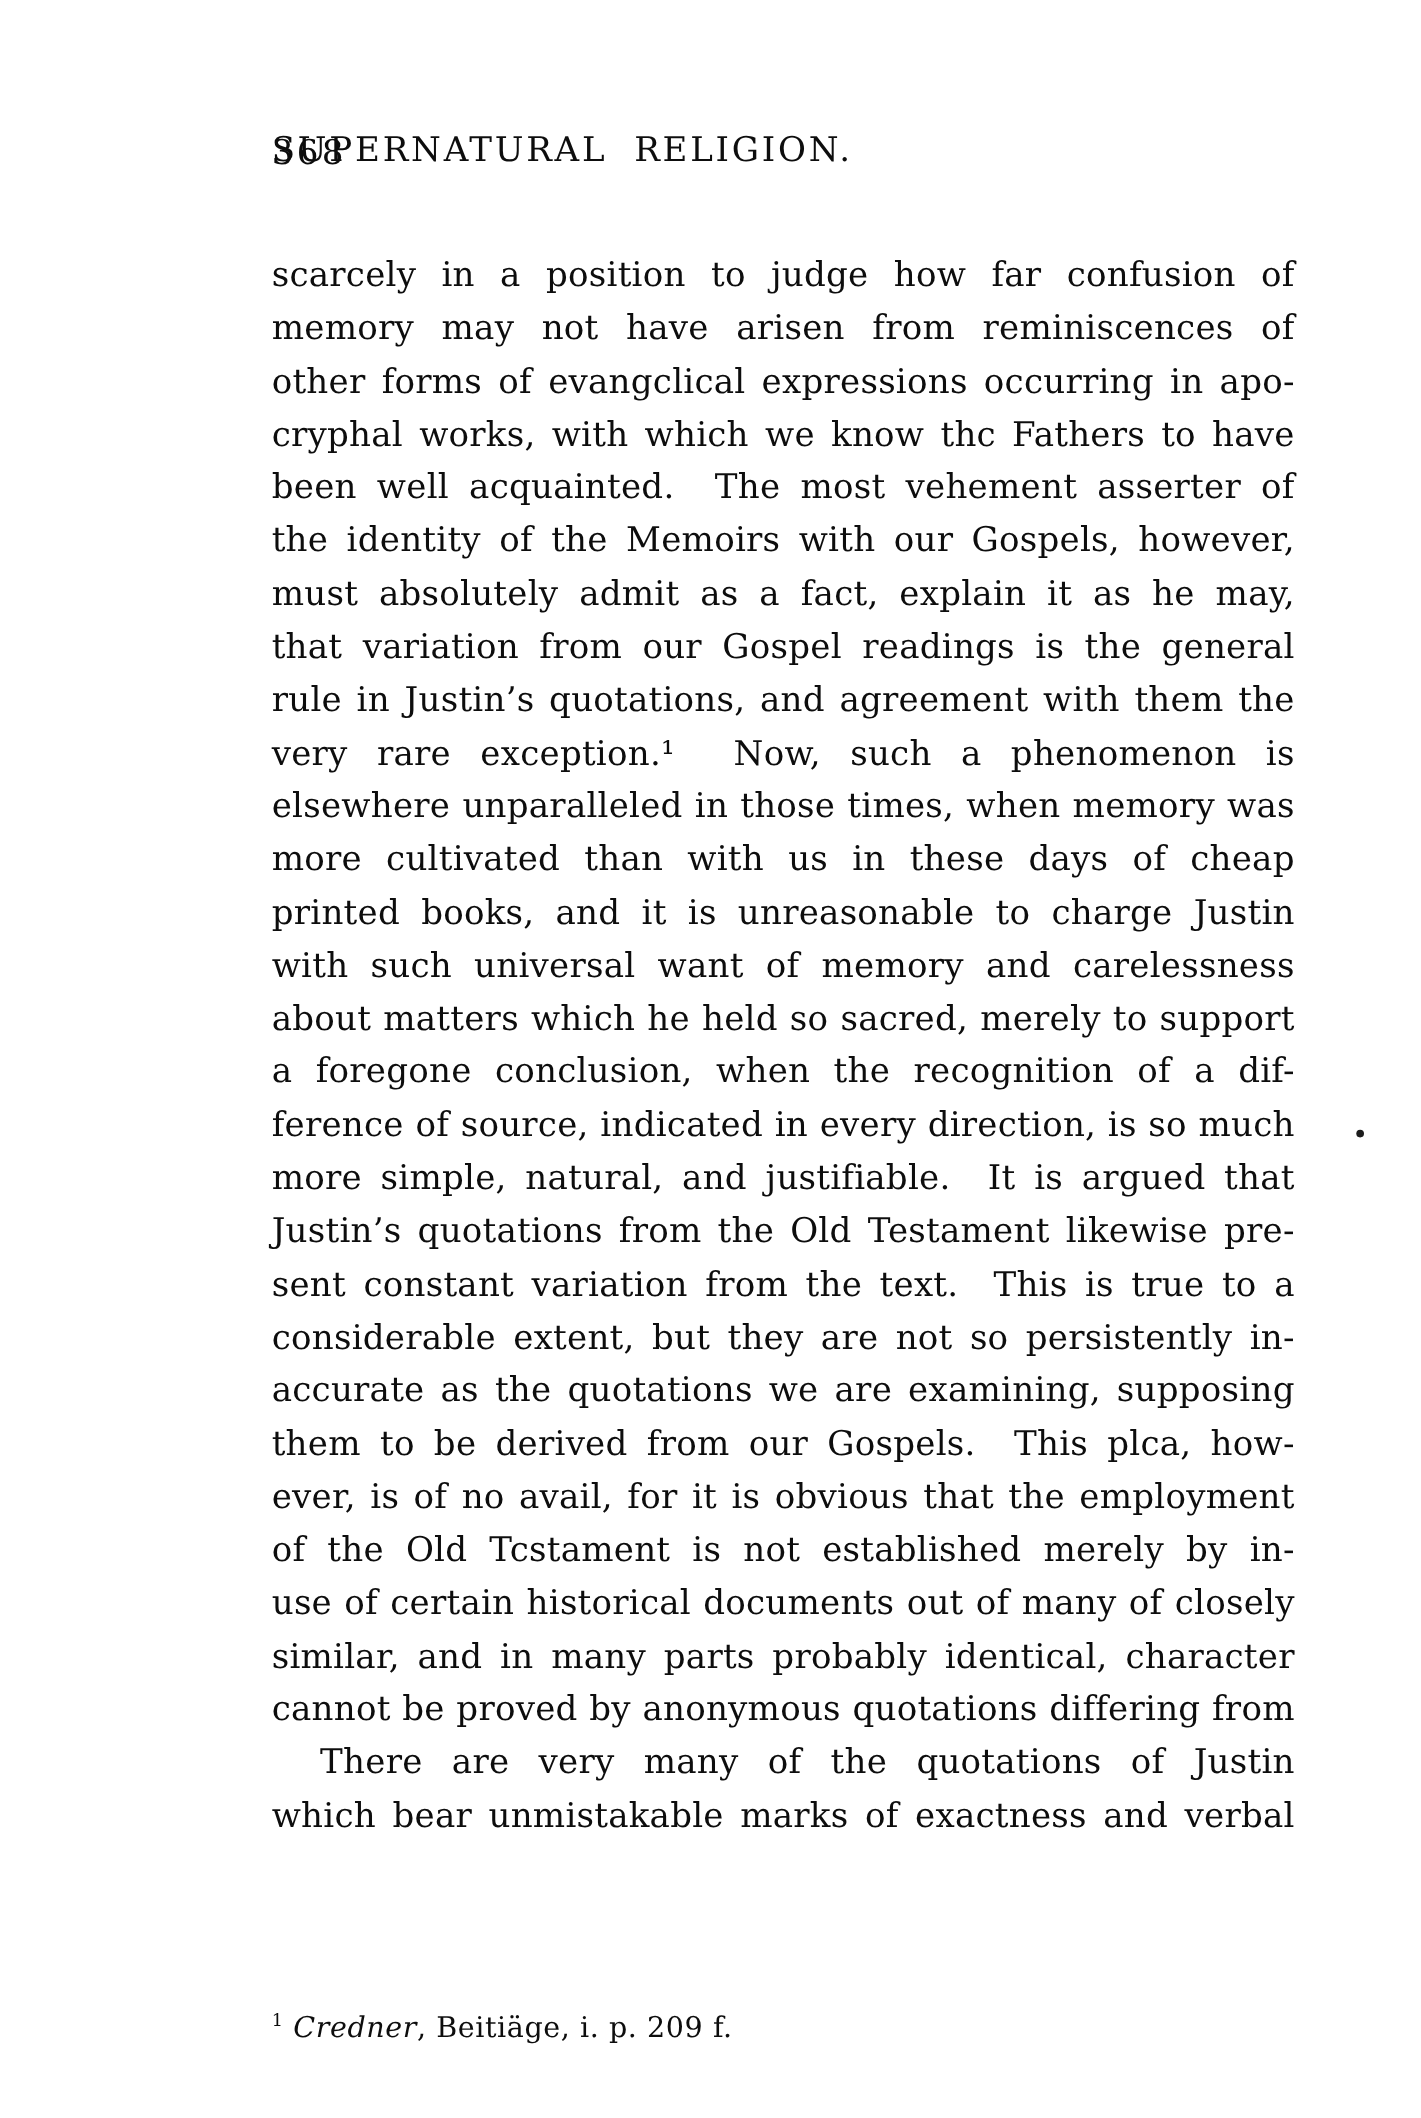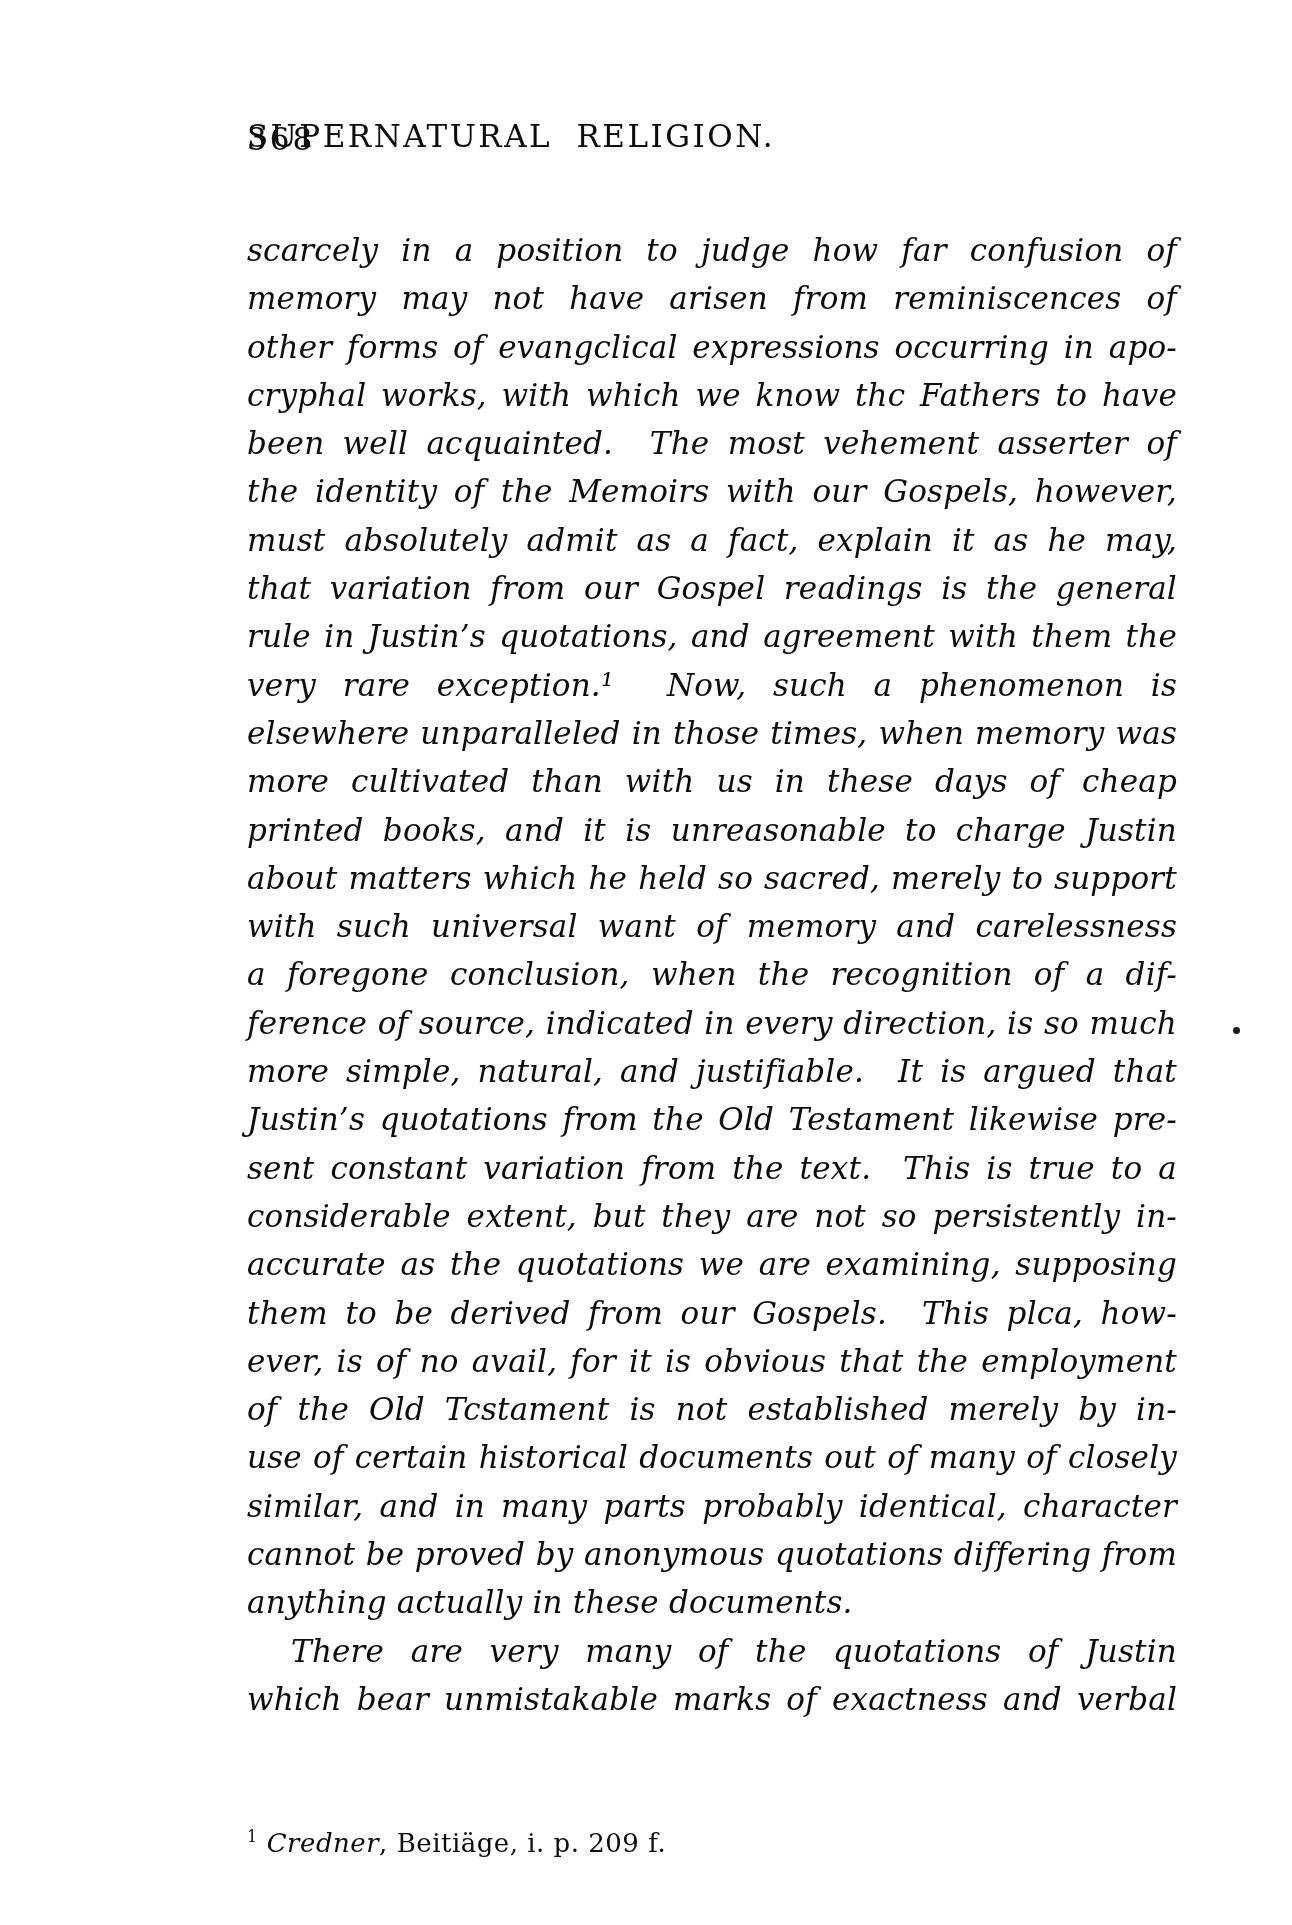--- a/index.html
+++ b/index.html
@@ -44,21 +44,20 @@
     font-size: 31px;
   }
   .line {
     height: 48.3px;
     line-height: 48.3px;
     text-align: justify;
     text-align-last: justify;
     text-justify: inter-word;
     white-space: pre-wrap;
     letter-spacing: 0.2px;
-    font-style: italic;
   }
   .line.flush-left { text-align-last: left; }
   .line.indent { text-indent: 44px; }
   .footnote {
     position: absolute;
     top: 1827px;
     left: 247px;
     width: 930px;
     text-align: left;
     font-size: 26px;
@@ -95,35 +94,34 @@
     <div class="line">cryphal works, with which we know thc Fathers to have</div>
     <div class="line">been well acquainted.  The most vehement asserter of</div>
     <div class="line">the identity of the Memoirs with our Gospels, however,</div>
     <div class="line">must absolutely admit as a fact, explain it as he may,</div>
     <div class="line">that variation from our Gospel readings is the general</div>
     <div class="line">rule in Justin’s quotations, and agreement with them the</div>
     <div class="line">very rare exception.¹  Now, such a phenomenon is</div>
     <div class="line">elsewhere unparalleled in those times, when memory was</div>
     <div class="line">more cultivated than with us in these days of cheap</div>
     <div class="line">printed books, and it is unreasonable to charge Justin</div>
+    <div class="line">with such universal want of memory and carelessness</div>
     <div class="line">about matters which he held so sacred, merely to support</div>
-    <div class="line">with such universal want of memory and carelessness</div>
     <div class="line">a foregone conclusion, when the recognition of a dif-</div>
     <div class="line">ference of source, indicated in every direction, is so much</div>
     <div class="line">more simple, natural, and justifiable.  It is argued that</div>
     <div class="line">Justin’s quotations from the Old Testament likewise pre-</div>
     <div class="line">sent constant variation from the text.  This is true to a</div>
     <div class="line">considerable extent, but they are not so persistently in-</div>
     <div class="line">accurate as the quotations we are examining, supposing</div>
     <div class="line">them to be derived from our Gospels.  This plca, how-</div>
     <div class="line">ever, is of no avail, for it is obvious that the employment</div>
     <div class="line">of the Old Tcstament is not established merely by in-</div>
     <div class="line">use of certain historical documents out of many of closely</div>
     <div class="line">similar, and in many parts probably identical, character</div>
     <div class="line">cannot be proved by anonymous quotations differing from</div>
-    <div class="line flush-left">anything actually in these documents.</div>
     <div class="line indent">There are very many of the quotations of Justin</div>
     <div class="line">which bear unmistakable marks of exactness and verbal</div>
   </main>
 
 <div class="footnote"><sup>1</sup><span class="fn-author">Credner</span><span>, Beitiäge, i. p. 209 f.</span></div>
 
 <div class="ink-speck"></div>
 
 </body></html>

